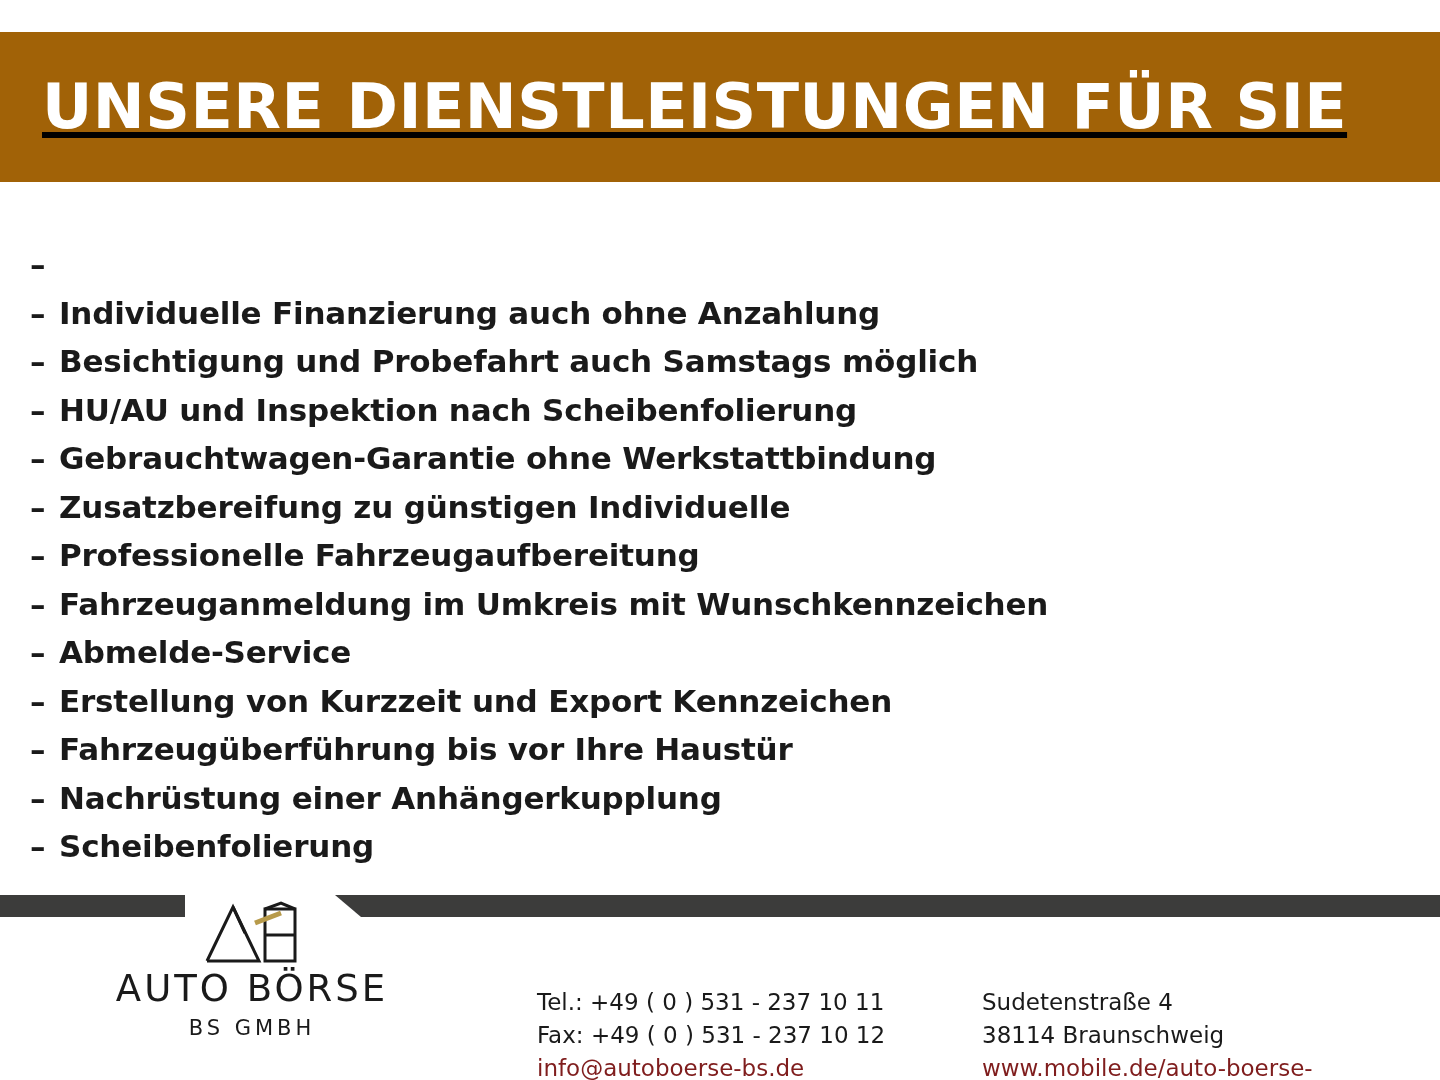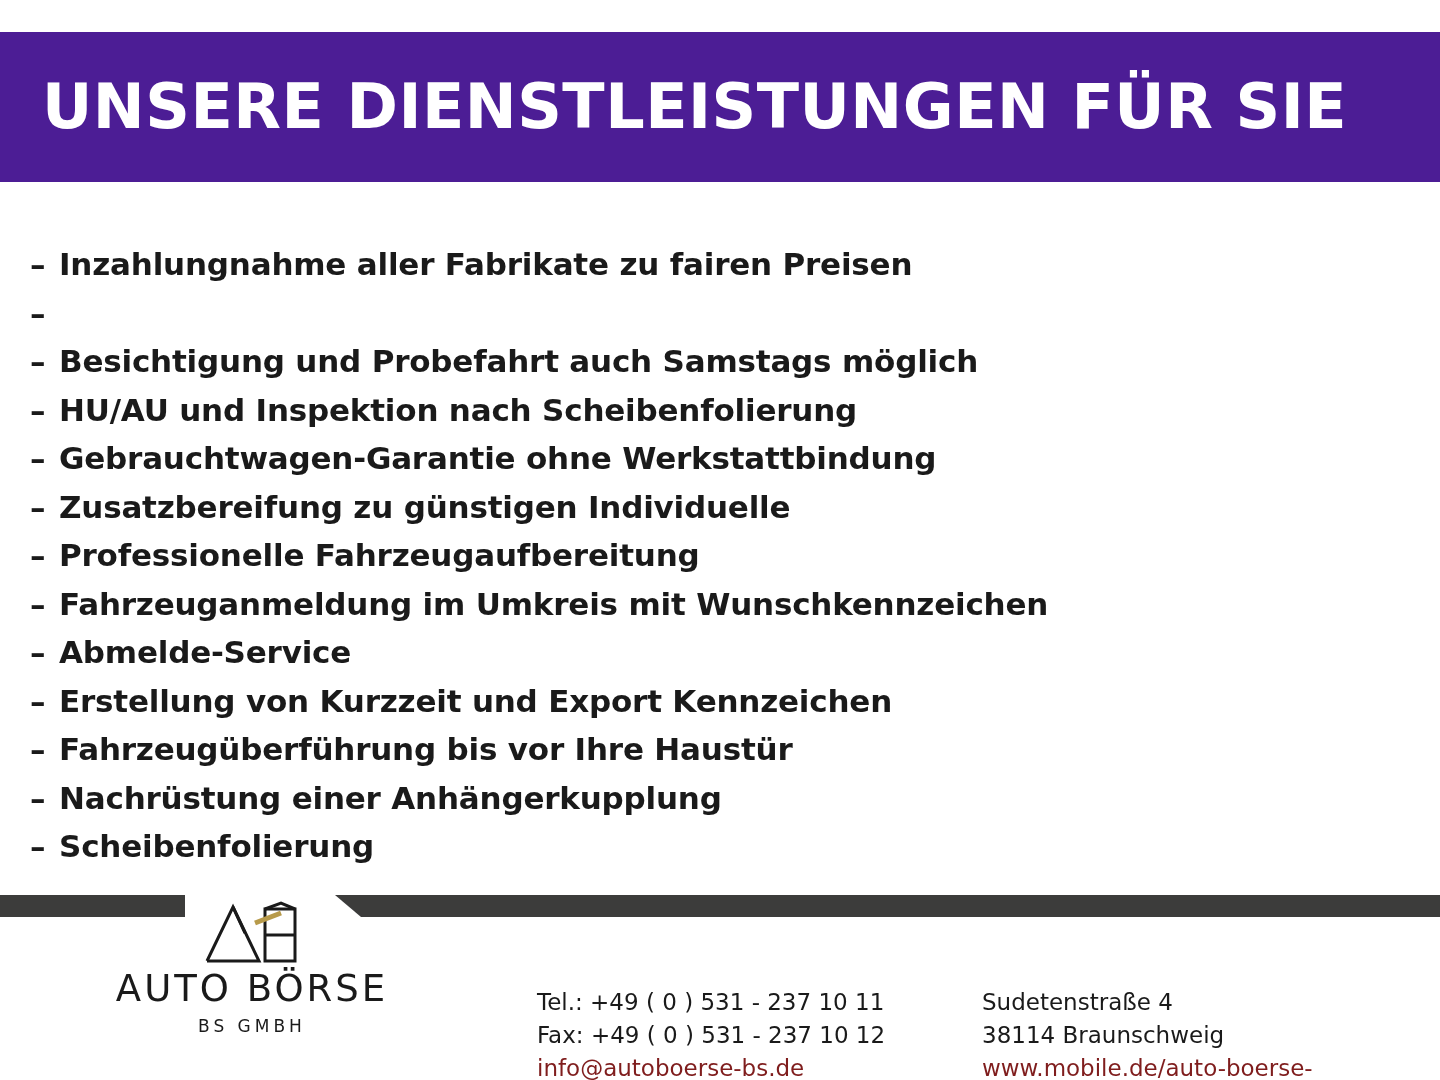--- a/index.html
+++ b/index.html
@@ -20,23 +20,24 @@
     background: #ffffff;
     box-sizing: border-box;
   }
   
   .banner {
     position: absolute;
     top: 32px;
     left: 0;
     width: 1440px;
     height: 150px;
-    background: #4c1d95;
+    background: #a16207;
     display: flex;
     align-items: center;
+    text-decoration: underline;
   }
   .banner-title {
     color: #ffffff;
     font-size: 62px;
     font-weight: bold;
     letter-spacing: 0.5px;
     line-height: 1;
     padding-left: 42px;
     white-space: nowrap;
     font-family: "DejaVu Sans", sans-serif;
@@ -123,21 +124,21 @@
     align-items: flex-end;
   }
   .logo-name {
     font-size: 37px;
     letter-spacing: 3px;
     color: #1a1a1a;
     font-family: "DejaVu Sans", sans-serif;
     margin-top: 4px;
   }
   .logo-sub {
-    font-size: 17px;
+    font-size: 21px;
     letter-spacing: 4px;
     color: #1a1a1a;
     margin-top: 6px;
   }
   .contact-col {
     position: absolute;
     top: 91px;
     font-size: 23px;
     color: #1a1a1a;
     line-height: 33px;
@@ -153,24 +154,24 @@
 
 <div class="page">
 
   <div class="banner">
     <div class="banner-title">UNSERE DIENSTLEISTUNGEN FÜR SIE</div>
   </div>
 
   <div class="services">
     <div class="service-item">
       <span class="dash">–</span>
-      <span>Inzahlungnahme aller Fabrikate zu fairen Preisen</span>
-    </div>
-    <div class="service-item">
-      <span class="dash">–</span>
+    </div>
+    <div class="service-item">
+      <span class="dash">–</span>
+      <span>Individuelle Finanzierung auch ohne Anzahlung</span>
     </div>
     <div class="service-item">
       <span class="dash">–</span>
       <span>Besichtigung und Probefahrt auch Samstags möglich</span>
     </div>
     <div class="service-item">
       <span class="dash">–</span>
       <span>HU/AU und Inspektion nach Scheibenfolierung</span>
     </div>
     <div class="service-item">

